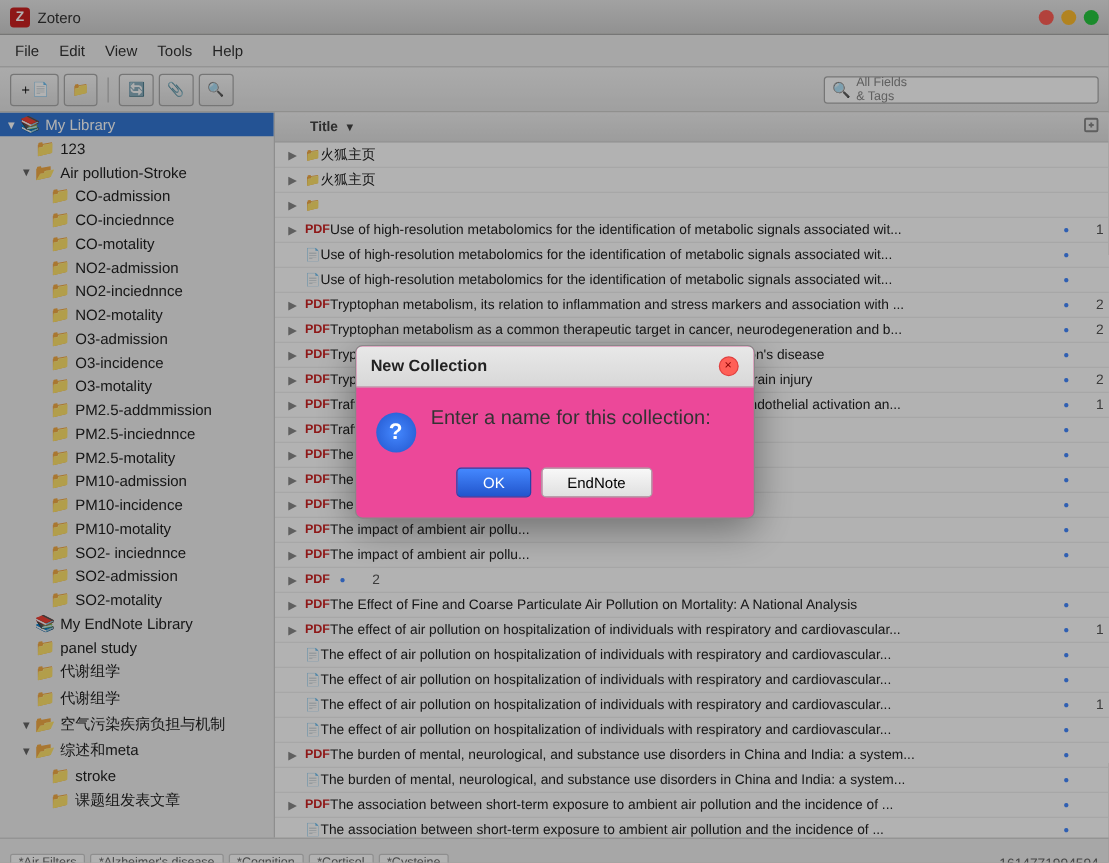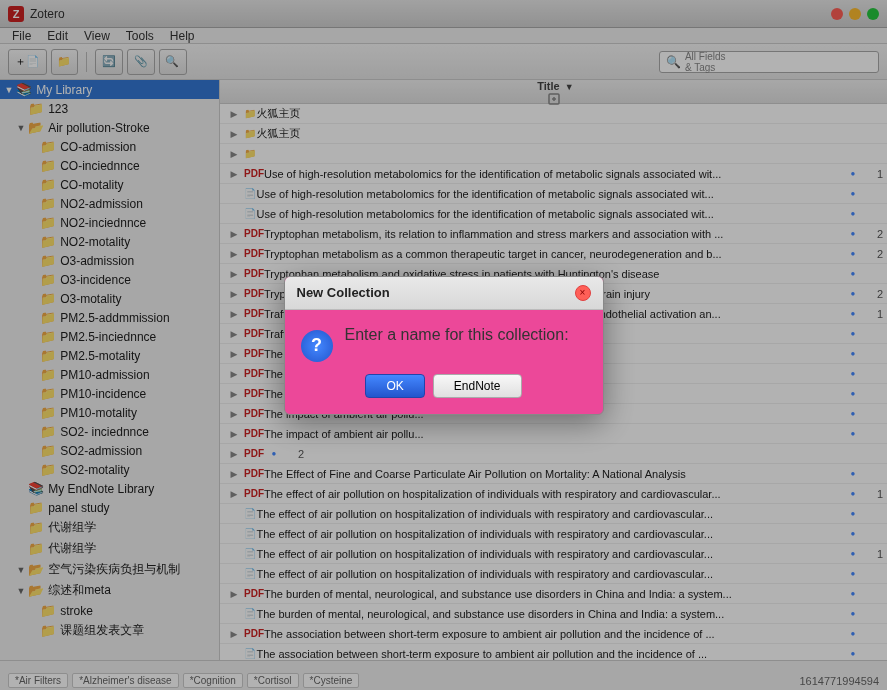--- a/index.html
+++ b/index.html
@@ -14,21 +14,21 @@
       padding: 0 8px;
       border-bottom: 1px solid #aaa;
       user-select: none;
     }
     .title-bar-icon { width: 16px; height: 16px; margin-right: 6px; }
     .title-bar-text { font-size: 12px; color: #333; font-weight: 500; }
 
     
     .menu-bar {
       background: #f0f0f0;
-      height: 16px;
+      height: 26px;
       display: flex;
       align-items: center;
       padding: 0 4px;
       border-bottom: 1px solid #ccc;
     }
     .menu-item {
       padding: 2px 8px;
       font-size: 12px;
       color: #333;
       cursor: pointer;
@@ -115,21 +115,20 @@
     .table-header {
       display: flex;
       align-items: center;
       background: linear-gradient(to bottom, #f0f0f0, #e0e0e0);
       border-bottom: 1px solid #ccc;
       height: 24px;
       padding: 0 4px;
       font-size: 11px;
       font-weight: 600;
       color: #444;
-      flex-direction: column;
     }
     .col-expand { width: 20px; }
     .col-title { flex: 1; padding-left: 4px; }
     .col-dots { width: 20px; text-align: center; }
     .col-num { width: 20px; text-align: right; }
     .col-icon { width: 20px; text-align: center; }
     .sort-arrow { font-size: 9px; margin-left: 2px; }
 
     
     .table-body {

